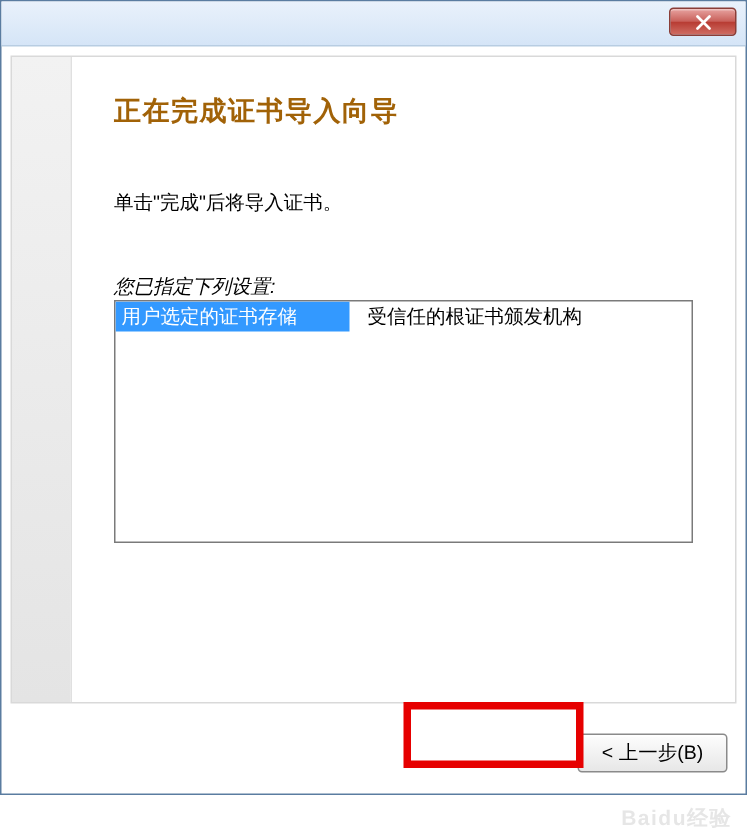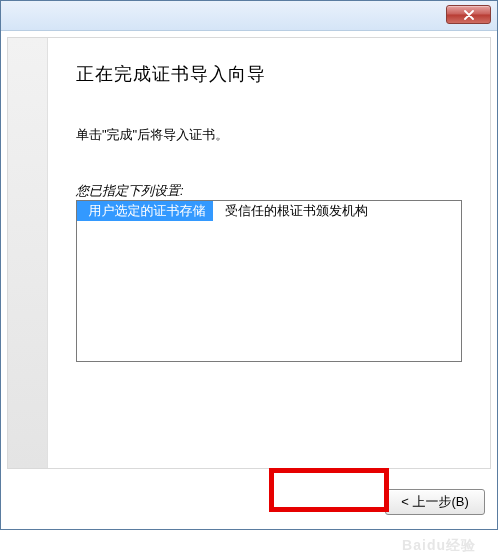--- a/index.html
+++ b/index.html
@@ -52,22 +52,22 @@
       width: 40px;
       background: linear-gradient(#f2f2f2, #e4e4e4);
       border-right: 1px solid #e0e0e0;
     }
     .main {
       margin-left: 40px;
       padding: 18px 28px 10px 28px;
     }
     .heading {
       font-size: 18px;
-      font-weight: normal;
-      color: #000000;
+      font-weight: bold;
+      color: #a16207;
       margin: 6px 0 40px 0;
       letter-spacing: 1px;
     }
     .instruction {
       font-size: 13px;
       margin-bottom: 38px;
     }
     .list-label {
       font-size: 13px;
       margin-bottom: 0;
@@ -77,21 +77,21 @@
       border: 1px solid #7a7a7a;
       height: 162px;
       background: #fff;
       overflow: hidden;
     }
     .list-row {
       display: flex;
       font-size: 13px;
       line-height: 20px;
     }
-    .list-row .c1 { width: 136px; padding-left: 4px; white-space: nowrap; text-align: center; }
+    .list-row .c1 { width: 156px; padding-left: 4px; white-space: nowrap; }
     .list-row .c2 { flex: 1; padding-left: 12px; white-space: nowrap; }
     .list-row.selected .c1 {
       background: #3399ff;
       color: #fff;
     }
     .button-row {
       position: absolute;
       left: 0; right: 0; bottom: 0;
       height: 54px;
       display: flex;
@@ -114,21 +114,21 @@
       justify-content: center;
       box-shadow: inset 0 1px 0 #fff;
     }
     .highlight-box {
       position: absolute;
       border: 5px solid #e60000;
       pointer-events: none;
     }
     .watermark {
       position: absolute;
-      right: 24px;
+      right: 12px;
       bottom: 0px;
       font-size: 14px;
       color: #d9d9d9;
       font-weight: bold;
       letter-spacing: 1px;
       opacity: .65;
       pointer-events: none;
       margin-left: 36px;
     }
   </style>

